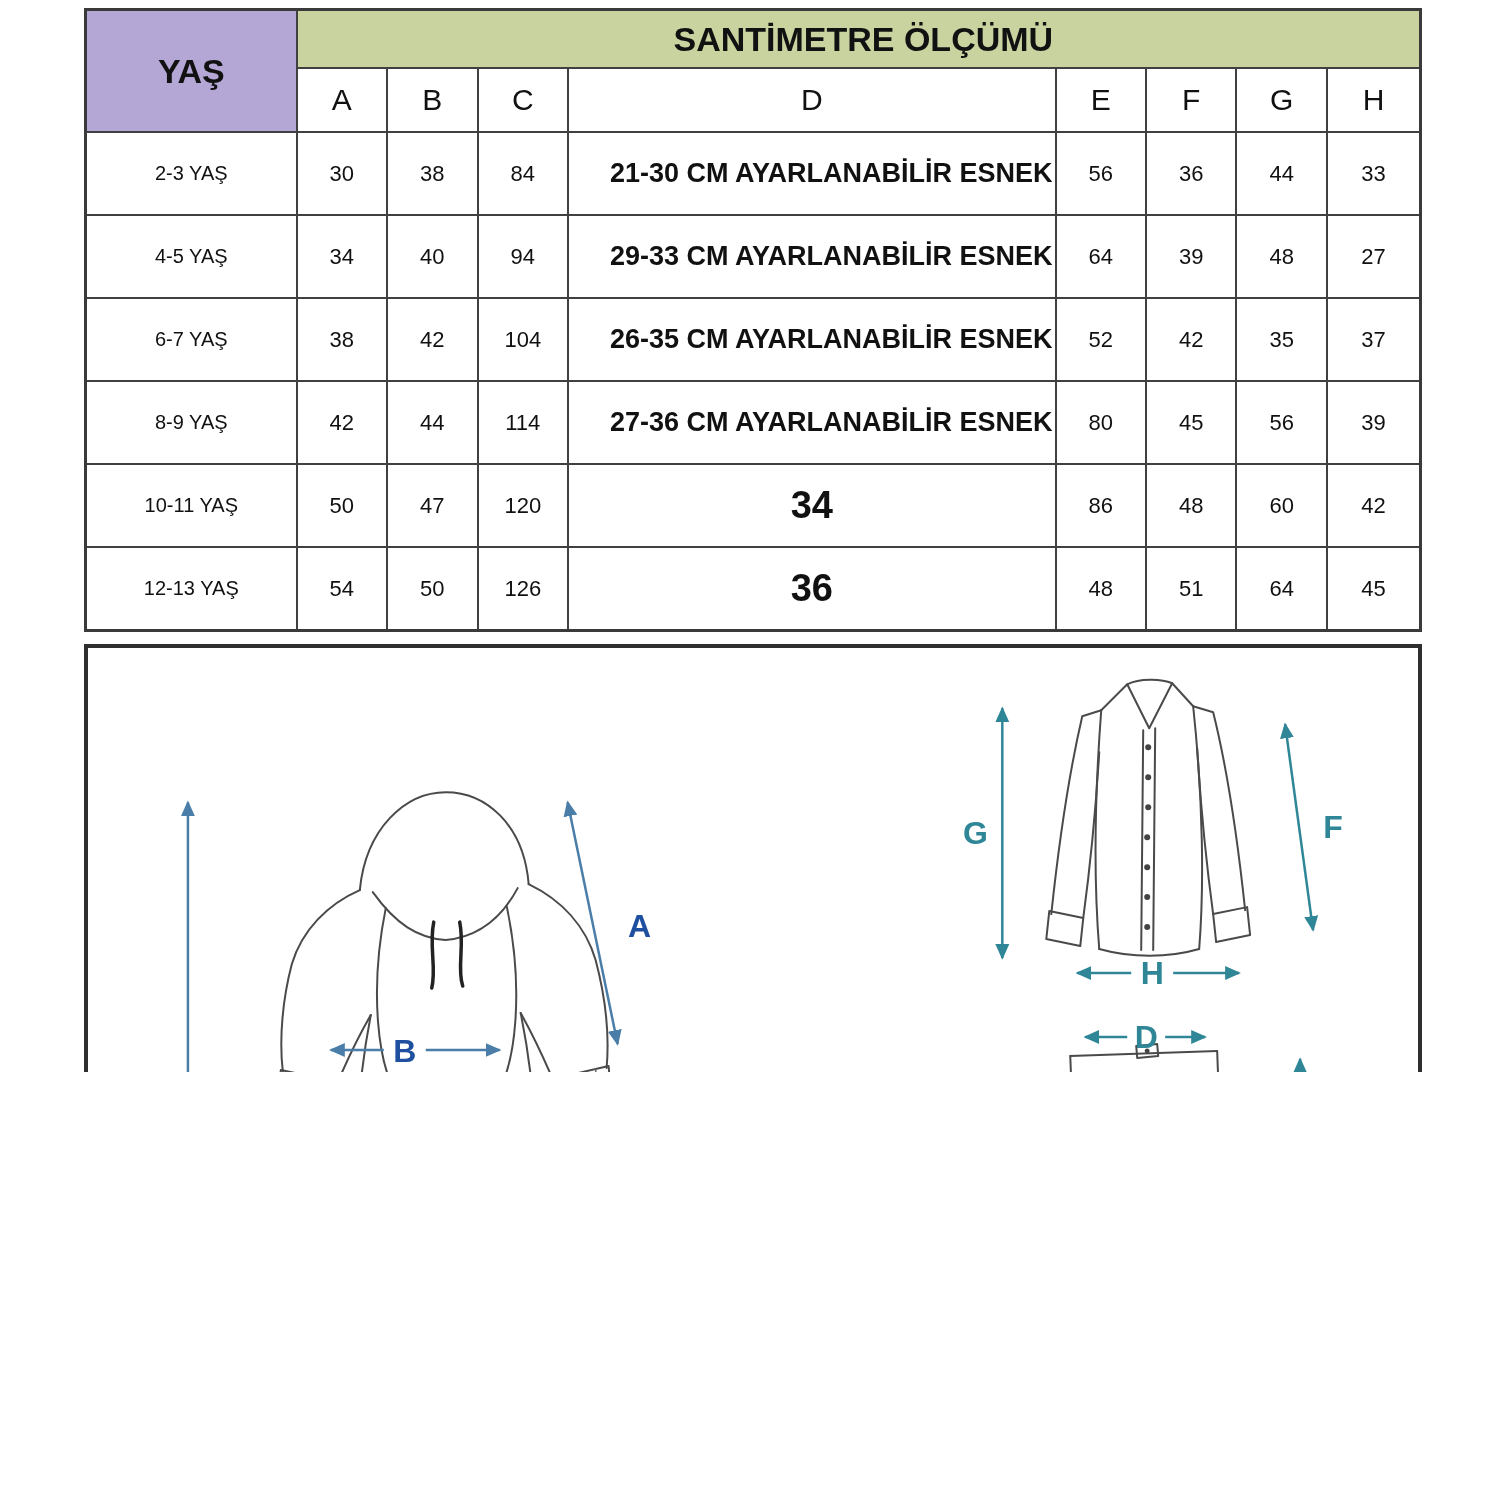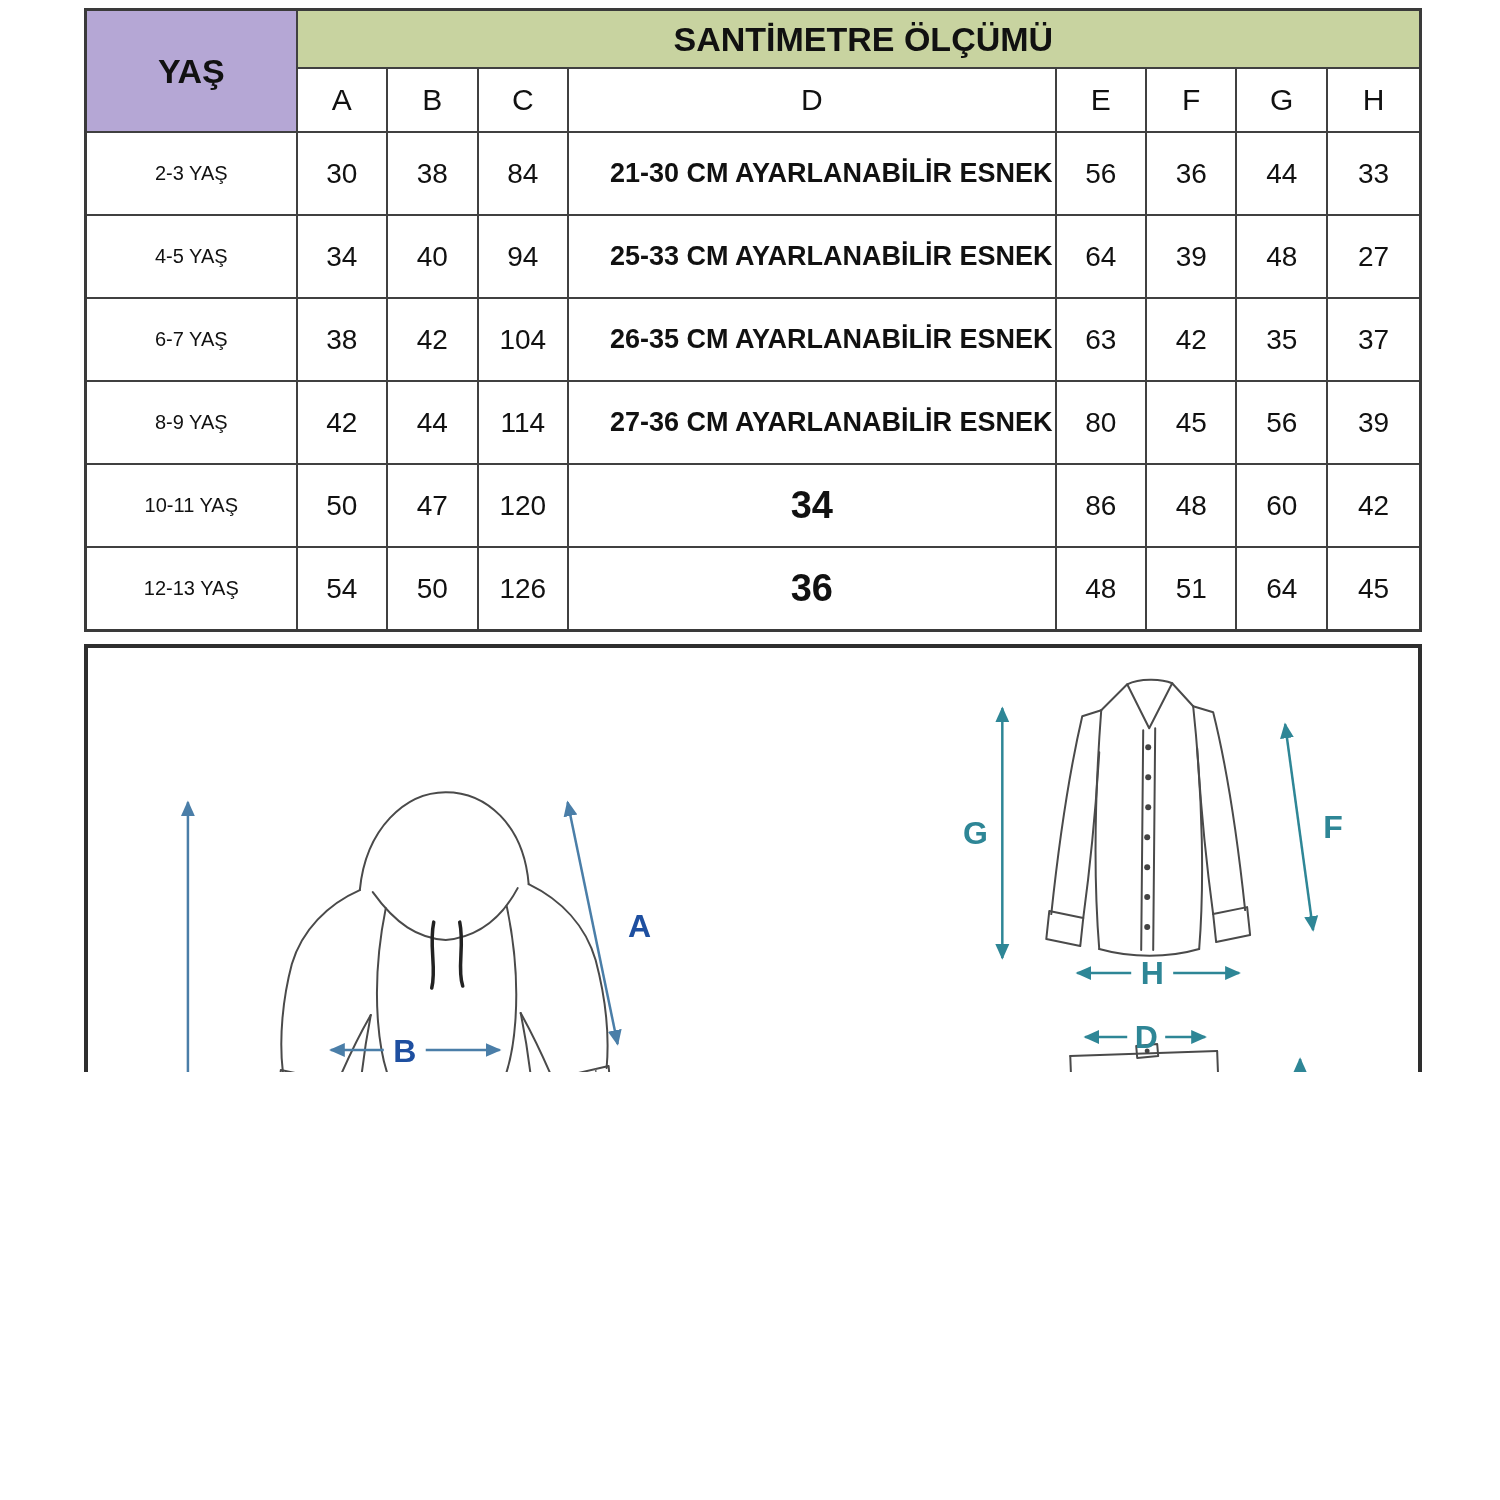--- a/index.html
+++ b/index.html
@@ -21,21 +21,21 @@
   .size-table td{
     border:2px solid #404040;
     text-align:center;
     vertical-align:middle;
     overflow:hidden;
     white-space:nowrap;
   }
   .age-hdr{background:#b5a7d5;font-weight:bold;font-size:34px;}
   .cm-hdr{background:#c8d3a0;font-weight:bold;font-size:34px;height:54px;padding-left:11px;}
   .letter-row td{font-size:30px;height:60px;}
-  .data-row td{font-size:28px;height:79px;}
+  .data-row td{font-size:22px;height:79px;}
   .data-row .age-cell{font-size:20px;}
   .d-text{font-size:27px !important;font-weight:700;padding-left:40px;}
   .d-big{font-size:38px !important;font-weight:700;}
 
   .diagram-box{
     margin-top:12px;
     border:4px solid #2e2e2e;
     height:800px;
     background:#ffffff;
   }
@@ -91,33 +91,33 @@
         <td>56</td>
         <td>36</td>
         <td>44</td>
         <td>33</td>
       </tr>
       <tr class="data-row">
         <td class="age-cell">4-5 YAŞ</td>
         <td>34</td>
         <td>40</td>
         <td>94</td>
-        <td class="d-text">25-33 CM AYARLANABİLİR ESNEK</td>
+        <td class="d-text">29-33 CM AYARLANABİLİR ESNEK</td>
         <td>64</td>
         <td>39</td>
         <td>48</td>
         <td>27</td>
       </tr>
       <tr class="data-row">
         <td class="age-cell">6-7 YAŞ</td>
         <td>38</td>
         <td>42</td>
         <td>104</td>
         <td class="d-text">26-35 CM AYARLANABİLİR ESNEK</td>
-        <td>63</td>
+        <td>52</td>
         <td>42</td>
         <td>35</td>
         <td>37</td>
       </tr>
       <tr class="data-row">
         <td class="age-cell">8-9 YAŞ</td>
         <td>42</td>
         <td>44</td>
         <td>114</td>
         <td class="d-text">27-36 CM AYARLANABİLİR ESNEK</td>

